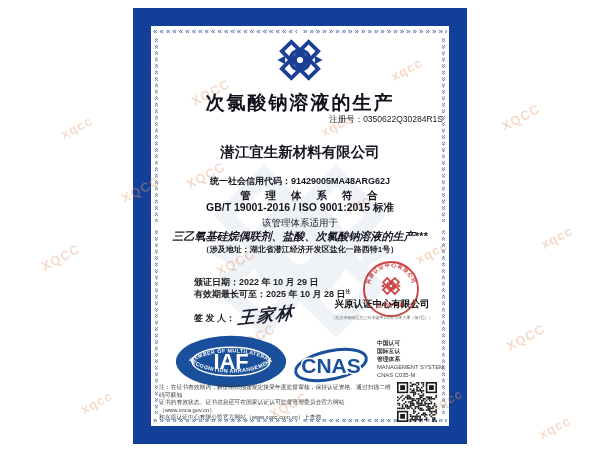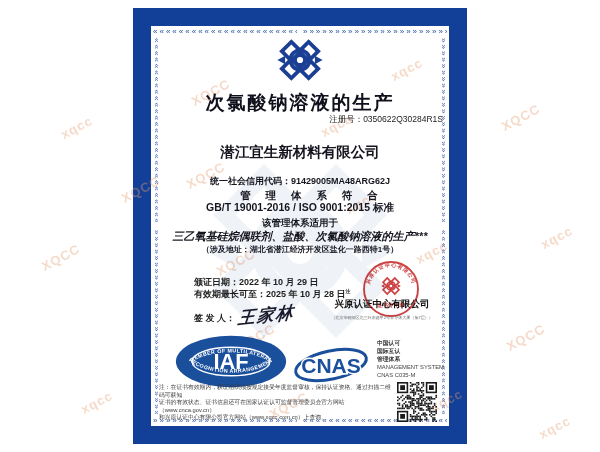--- a/index.html
+++ b/index.html
@@ -37,21 +37,21 @@
   .logo{position:absolute;left:50%;top:8px;transform:translateX(-50%);
     width:48px;height:52px;color:#1b3f94;}
   .title{top:64px;font-size:19px;font-weight:bold;letter-spacing:2px;color:#10101c;}
   .regline{top:88px;right:6px;left:auto;font-size:8.5px;font-weight:normal;color:#222;}
   .certify-h{top:104px;font-size:10px;font-weight:bold;letter-spacing:8px;}
   .company{top:117px;font-size:14.5px;font-weight:bold;}
   .addr{top:137px;font-size:9px;font-weight:bold;}
   .credit{top:149px;font-size:9px;font-weight:bold;}
   .std-h{top:163px;font-size:10.5px;font-weight:bold;letter-spacing:6px;padding-left:24px;}
   .std{top:175px;font-size:10.5px;font-weight:bold;}
-  .scope-h{top:191px;font-size:9.5px;font-weight:bold;}
+  .scope-h{top:191px;font-size:9.5px;font-weight:normal;}
   .scope{top:203px;font-size:11px;font-weight:bold;font-style:italic;}
   .scope-n{top:218px;font-size:8px;font-weight:bold;}
   .dl{position:absolute;left:12px;text-align:left;font-size:9px;font-weight:bold;color:#222;margin-left:31px;}
   .d1{top:250px;}
   .d2{top:262px;}
   .d2 sup{font-size:5px;}
   .signer{top:278px;}
   .signature{display:inline-block;font-size:17px;font-style:italic;font-weight:bold;
     transform:rotate(-6deg) skewX(-12deg);color:#1a1a2e;letter-spacing:2px;}
   .issuer{position:absolute;left:168px;top:272px;width:126px;text-align:center;

